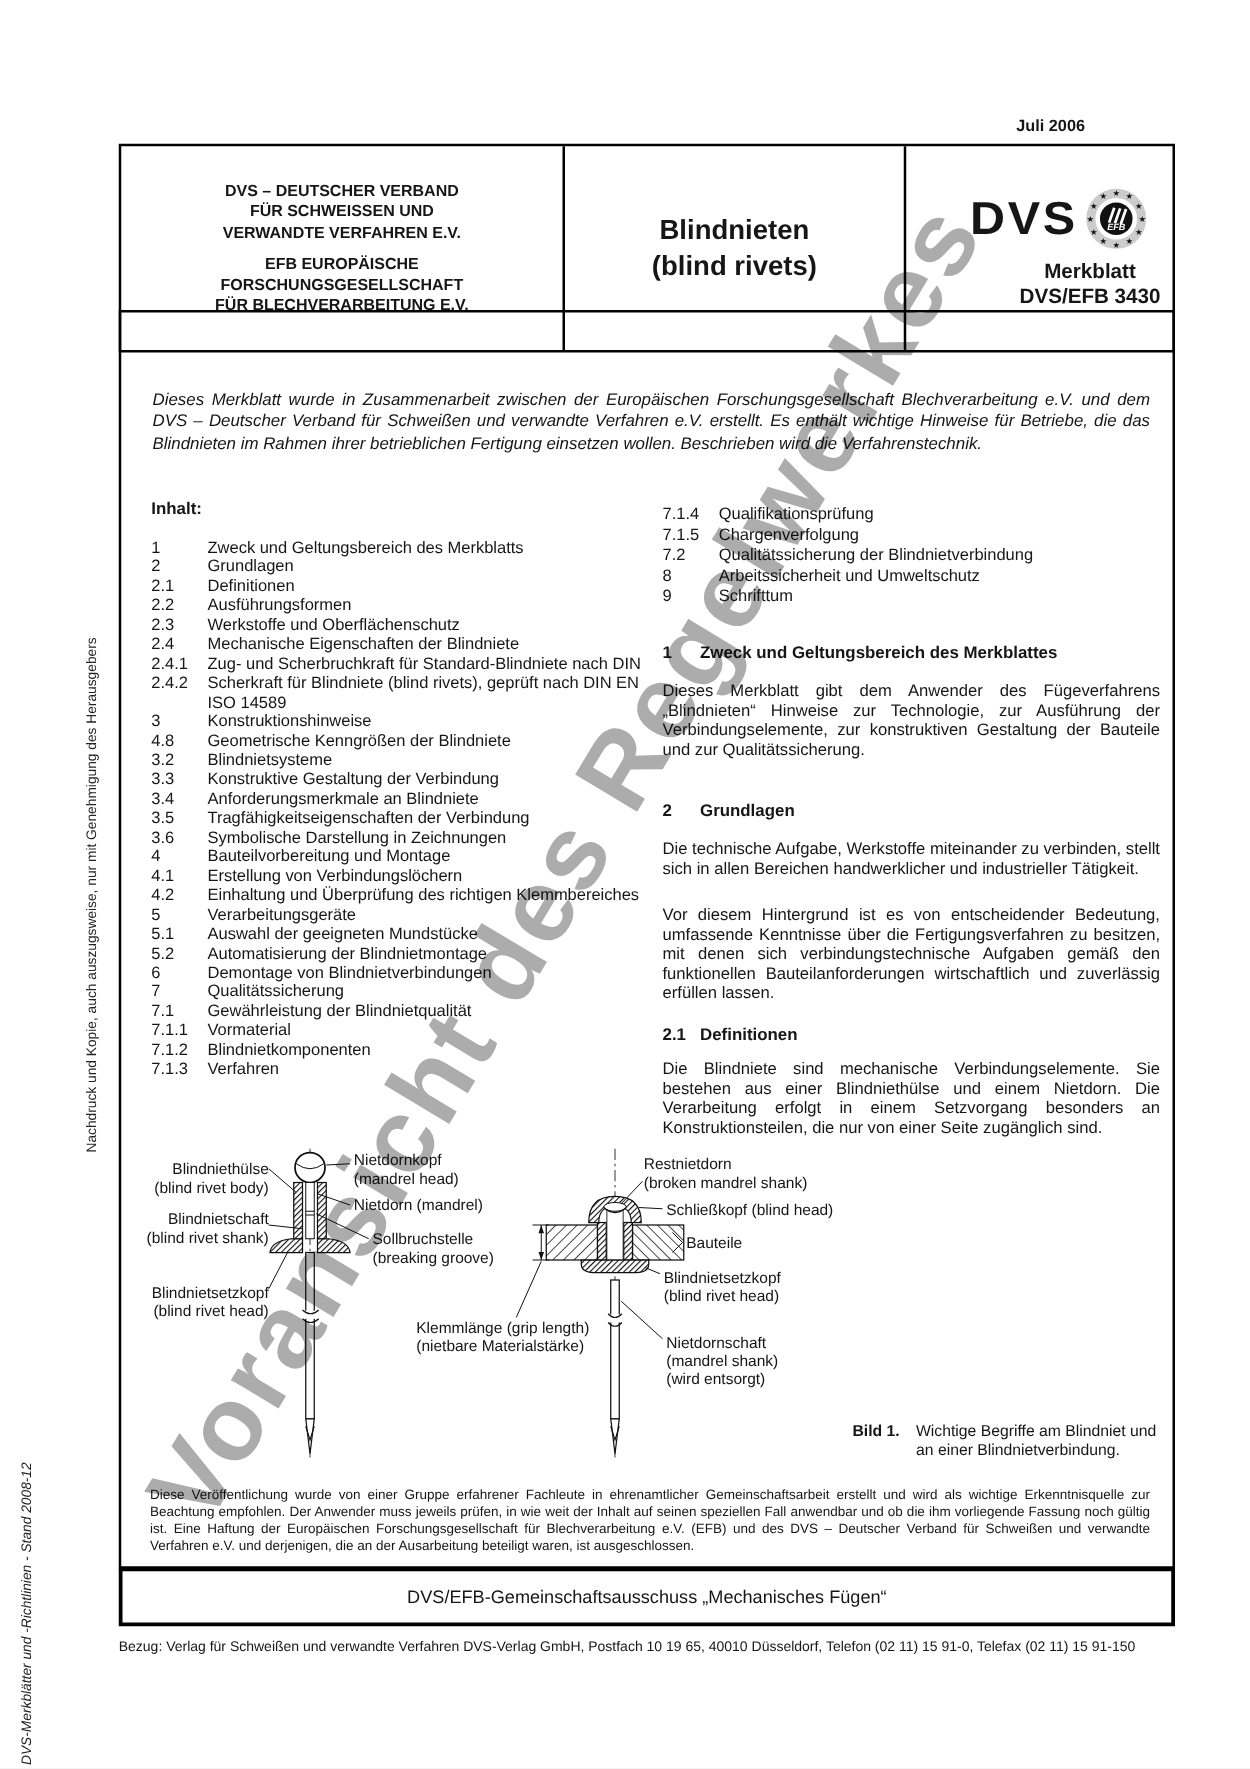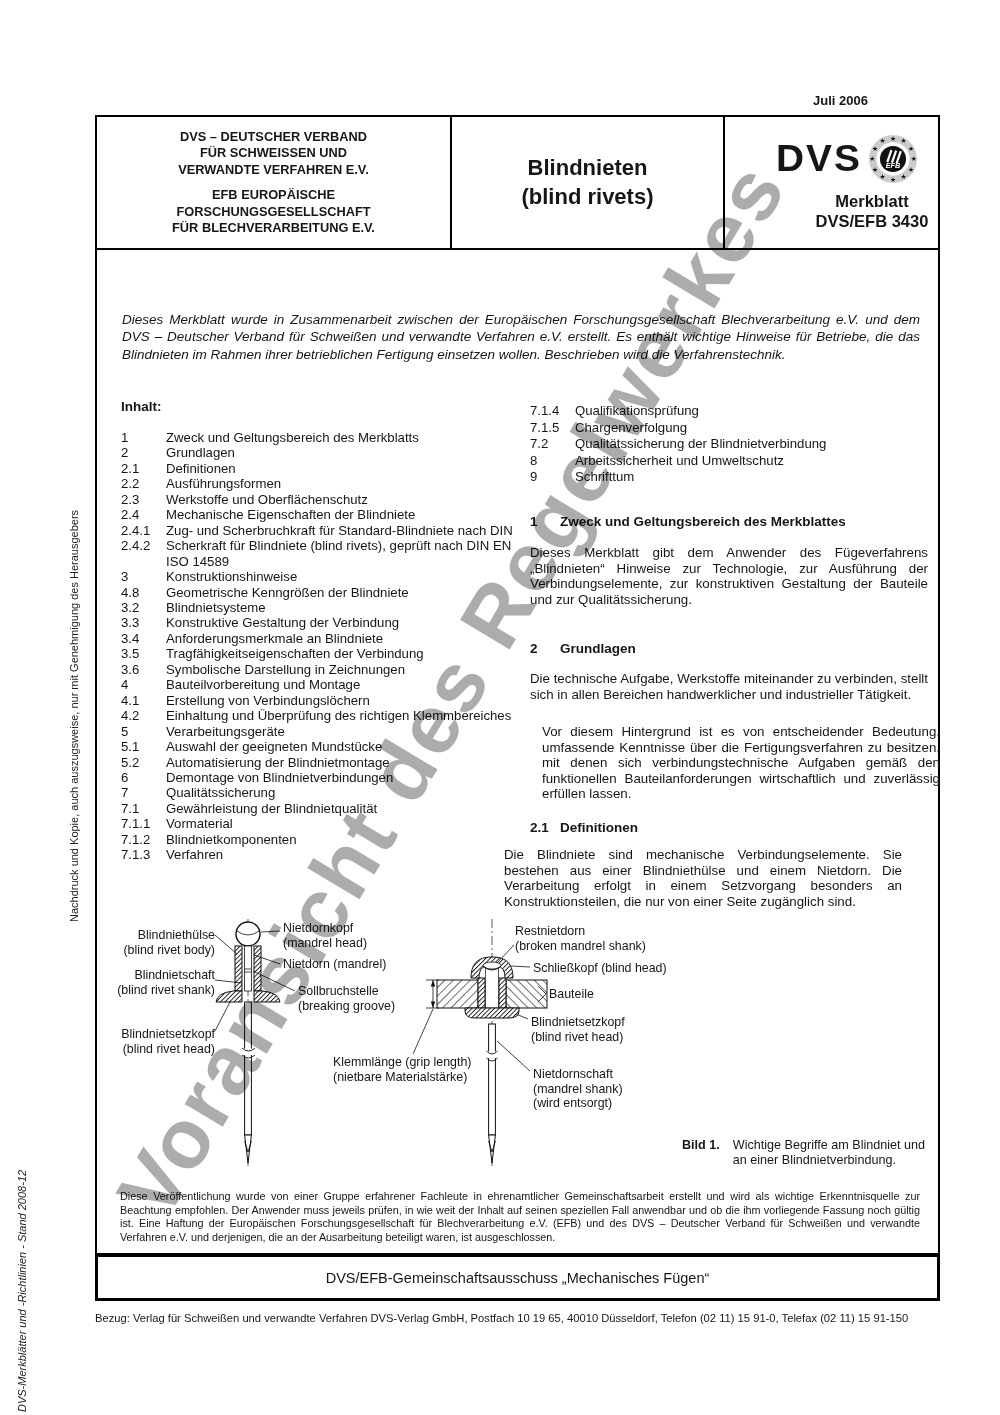--- a/index.html
+++ b/index.html
@@ -4,21 +4,21 @@
 <style>
   html,body{margin:0;padding:0;background:#e8e8e8;}
   #page{position:relative;width:1000px;height:1415px;background:#fff;margin:0 auto;
         font-family:"Liberation Sans","DejaVu Sans",sans-serif;color:#161616;overflow:hidden;}
   .abs{position:absolute;}
   .pre{white-space:pre-line;}
   .b{font-weight:bold;}
   .i{font-style:italic;}
   .just{text-align:justify;}
   
-  .hdrbox{position:absolute;left:95px;top:115px;width:845px;height:135px;
+  .hdrbox{position:absolute;left:95px;top:115px;width:845px;height:167px;
           border:2.5px solid #000;display:flex;box-sizing:border-box;}
   .hcell{box-sizing:border-box;display:flex;flex-direction:column;justify-content:center;align-items:center;}
   .c1{width:355px;border-right:2.5px solid #000;gap:9px;}
   .c2{flex:1;border-right:2.5px solid #000;gap:7px;}
   .c3{width:213px;gap:8px;padding-left:33px;}
   .org{font-size:12.8px;line-height:16.5px;font-weight:bold;text-align:center;}
   .doctitle{font-size:22px;font-weight:bold;line-height:22px;}
   .dvslogo{font-size:37px;font-weight:600;letter-spacing:2px;line-height:34px;transform:scaleX(1.05);}
   .docid{font-size:16.5px;font-weight:bold;line-height:19.5px;text-align:center;margin-left:48px;}
   
@@ -243,26 +243,26 @@
 
   <div class="abs sechead" style="left:530px;top:514px;width:400px;">
     <span class="num">1</span><span>Zweck und Geltungsbereich des Merkblattes</span>
   </div>
   <div class="abs body-txt just" style="left:530px;top:545px;width:398px;">Dieses Merkblatt gibt dem Anwender des Fügeverfahrens „Blindnieten“ Hinweise zur Technologie, zur Ausführung der Verbindungselemente, zur konstruktiven Gestaltung der Bauteile und zur Qualitätssicherung.</div>
 
   <div class="abs sechead" style="left:530px;top:641px;width:400px;">
     <span class="num">2</span><span>Grundlagen</span>
   </div>
   <div class="abs body-txt just" style="left:530px;top:671px;width:398px;">Die technische Aufgabe, Werkstoffe miteinander zu verbinden, stellt sich in allen Bereichen handwerklicher und industrieller Tätigkeit.</div>
-  <div class="abs body-txt just" style="left:542px;top:724px;width:398px;">Vor diesem Hintergrund ist es von entscheidender Bedeutung, umfassende Kenntnisse über die Fertigungsverfahren zu besitzen, mit denen sich verbindungstechnische Aufgaben gemäß den funktionellen Bauteilanforderungen wirtschaftlich und zuverlässig erfüllen lassen.</div>
+  <div class="abs body-txt just" style="left:530px;top:724px;width:398px;">Vor diesem Hintergrund ist es von entscheidender Bedeutung, umfassende Kenntnisse über die Fertigungsverfahren zu besitzen, mit denen sich verbindungstechnische Aufgaben gemäß den funktionellen Bauteilanforderungen wirtschaftlich und zuverlässig erfüllen lassen.</div>
 
   <div class="abs sechead" style="left:530px;top:820px;width:400px;">
     <span class="num">2.1</span><span>Definitionen</span>
   </div>
-  <div class="abs body-txt just" style="left:504px;top:847px;width:398px;">Die Blindniete sind mechanische Verbindungselemente. Sie bestehen aus einer Blindniethülse und einem Nietdorn. Die Verarbeitung erfolgt in einem Setzvorgang besonders an Konstruktionsteilen, die nur von einer Seite zugänglich sind.</div>
+  <div class="abs body-txt just" style="left:530px;top:847px;width:398px;">Die Blindniete sind mechanische Verbindungselemente. Sie bestehen aus einer Blindniethülse und einem Nietdorn. Die Verarbeitung erfolgt in einem Setzvorgang besonders an Konstruktionsteilen, die nur von einer Seite zugänglich sind.</div>
 
   <div class="abs" style="left:95px;top:905px;width:845px;height:290px;">
     <svg width="845" height="290" viewBox="0 0 845 290">
       <defs>
         <pattern id="ph1" patternUnits="userSpaceOnUse" width="6" height="6" patternTransform="rotate(45)">
           <rect width="6" height="6" fill="#fff"></rect>
             <line x1="0" y1="0" x2="0" y2="6" stroke="#222" stroke-width="1.3"></line>
         </pattern>
         <pattern id="ph2" patternUnits="userSpaceOnUse" width="6" height="6" patternTransform="rotate(135)">
           <rect width="6" height="6" fill="#fff"></rect>

